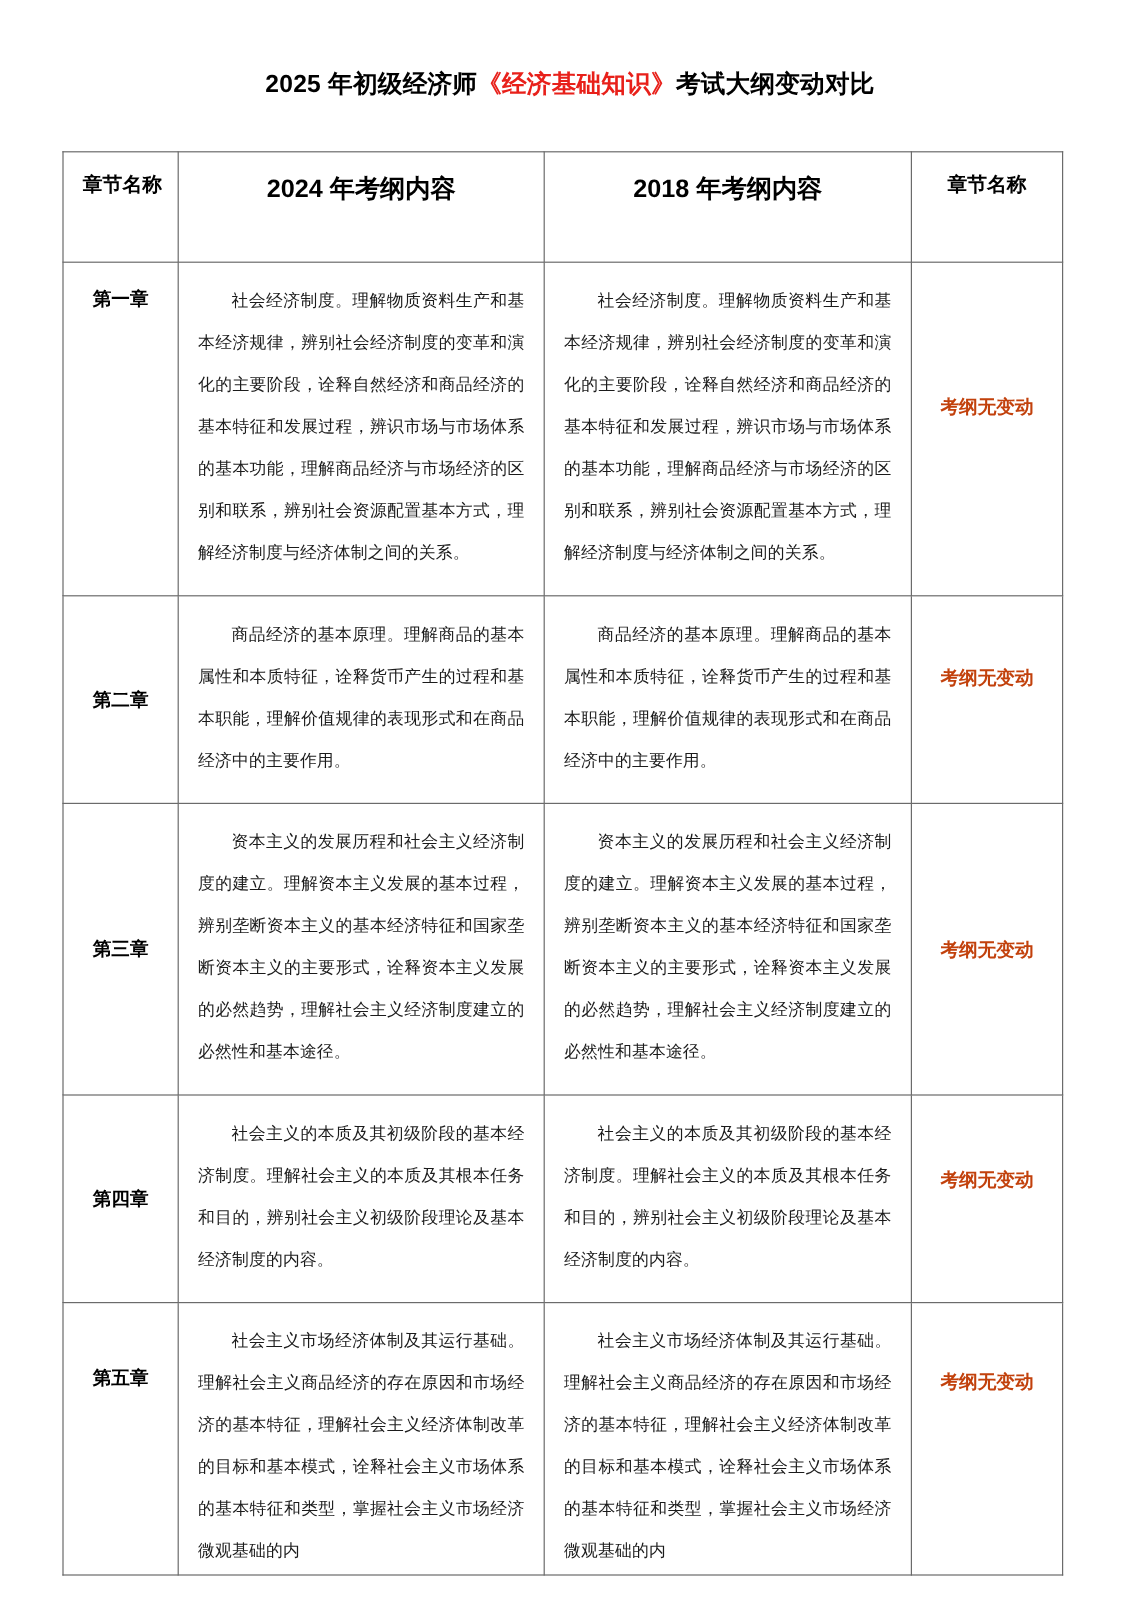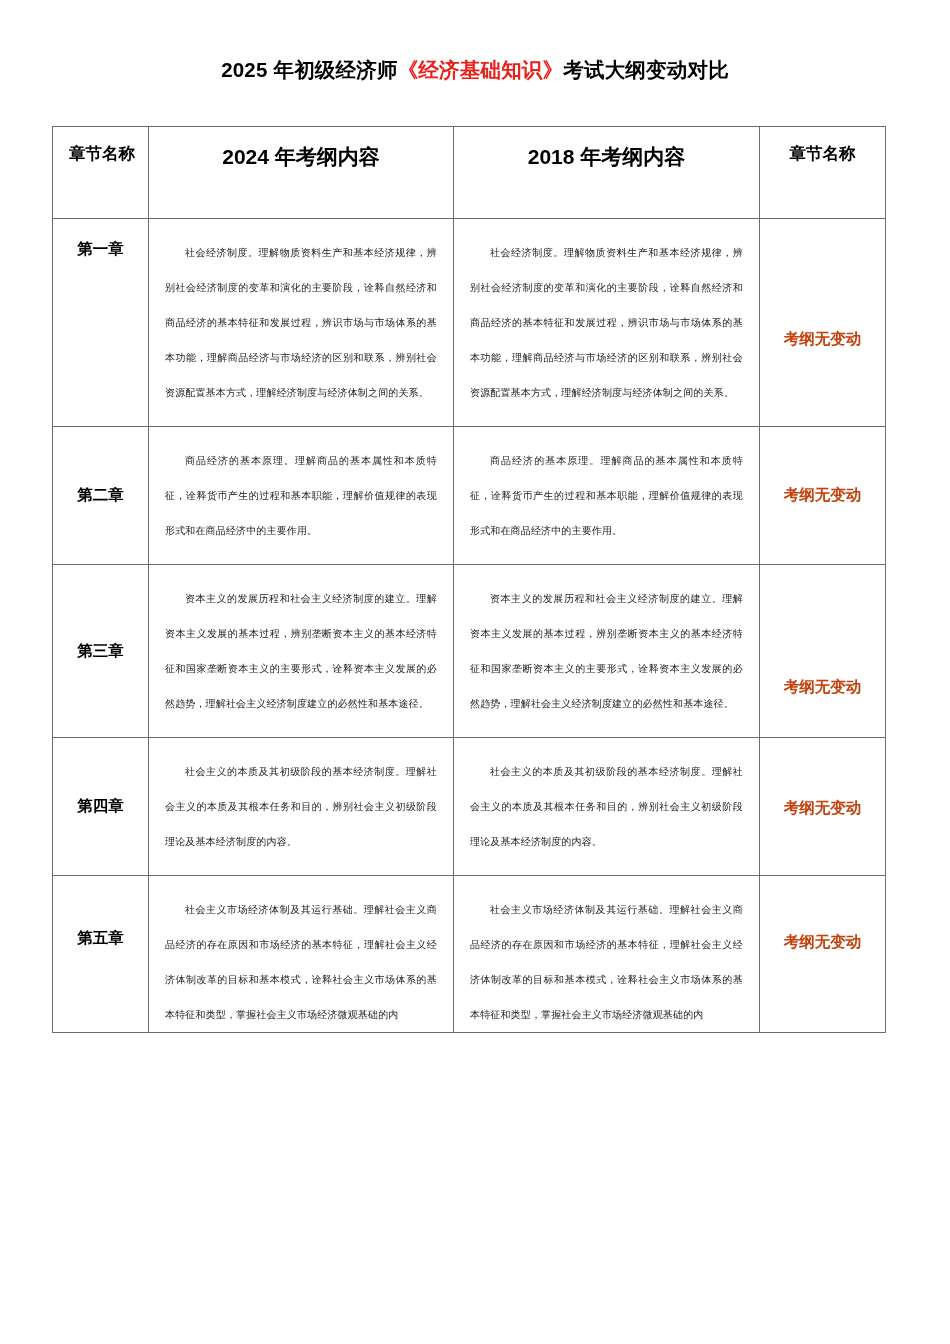--- a/index.html
+++ b/index.html
@@ -84,22 +84,22 @@
     font-weight: bold;
     font-size: 15.5px;
     color: #000000;
     white-space: nowrap;
   }
   .chapter-cell.v-top    { vertical-align: top; padding-top: 20px; }
   .chapter-cell.v-middle { vertical-align: middle; margin-left: 12px; }
 
   
   .content-cell {
-    font-family: Liberation Serif, serif;
-    font-size: 10px;
+    font-family: Liberation Mono, monospace;
+    font-size: 14px;
     line-height: 35px;
     color: #1b1b1b;
     text-align: justify;
     text-justify: inter-ideograph;
     padding: 11px 13px 12px 13px;
     vertical-align: top;
     text-indent: 2em;
     word-break: break-all;
     letter-spacing: 0.15px;
   }

